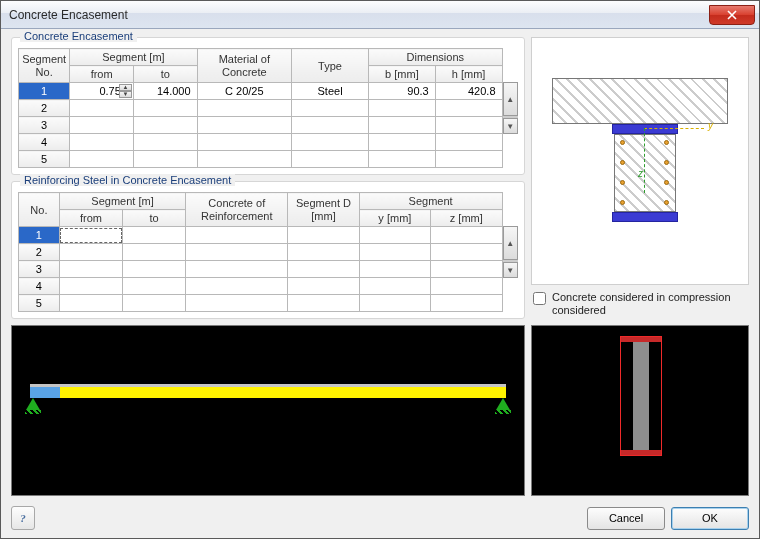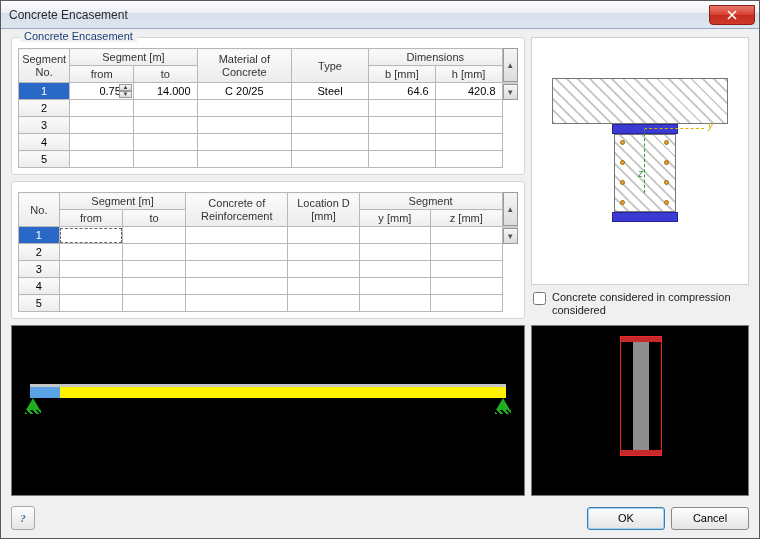--- a/index.html
+++ b/index.html
@@ -124,21 +124,21 @@
   }
   .scroll-btn {
     background: linear-gradient(#f6f6f6,#dcdcdc);
     border:1px solid #9a9a9a;
     font-size: 8px;
     color:#555;
     display:flex;align-items:center;justify-content:center;
   }
   .table-wrap {
     display:flex;
-    align-items:flex-start;
+    align-items:center;
   }
   .vscroll {
     width:16px;
     display:flex;
     flex-direction:column;
     margin-left:0;
   }
   .vscroll .track { flex:1; background:#efefef; border:1px solid #cdcdcd; }
   .top-right-panel {
     grid-row: 1 / span 2;
@@ -320,21 +320,21 @@
             <td class="num spinner-cell">
               <span>0.750</span>
               <span class="spin-arrows">
                     <div>▲</div>
                     <div>▼</div>
                   </span>
             </td>
             <td class="num">14.000</td>
             <td>C 20/25</td>
             <td>Steel</td>
-            <td class="num">64.6</td>
+            <td class="num">90.3</td>
             <td class="num">420.8</td>
           </tr>
           <tr>
             <td class="rowhdr">2</td>
             <td></td>
                 <td></td>
                 <td></td>
                 <td></td>
                 <td></td>
                 <td></td>
@@ -370,38 +370,39 @@
           </table>
         <div class="vscroll">
           <div class="scroll-btn" style="height:34px">▲</div>
           <div class="track"></div>
           <div class="scroll-btn" style="height:16px">▼</div>
         </div>
       </div>
     </div>
 
     <div class="groupbox" style="grid-row:2">
+      <div class="legend">Reinforcing Steel in Concrete Encasement</div>
       <div class="table-wrap">
         <table class="table">
           <colgroup>
             <col style="width:40px">
               <col style="width:62px">
               <col style="width:62px">
             <col style="width:100px">
               <col style="width:70px">
               <col style="width:70px">
               <col style="width:70px">
           </colgroup>
           <tbody>
               <tr>
             <th rowspan="2">No.</th>
             <th colspan="2">Segment [m]</th>
             <th rowspan="2" style="white-space:normal;line-height:1.1">Concrete of
 Reinforcement</th>
-            <th rowspan="2" style="white-space:normal;line-height:1.1">Location
+            <th rowspan="2" style="white-space:normal;line-height:1.1">Segment
 D [mm]</th>
             <th colspan="2">Segment</th>
           </tr>
           <tr>
             <th>from</th>
             <th>to</th>
             <th>y [mm]</th>
             <th>z [mm]</th>
           </tr>
           <tr>
@@ -500,18 +501,18 @@
       <div class="xsec-web" style="left:101px;width:16px;top:16px;height:108px"></div>
       <div class="xsec-flange" style="left:88px;width:42px;top:124px;height:6px"></div>
       <div style="position:absolute;left:88px;width:42px;top:10px;height:120px;border:1px solid #ef2a2a"></div>
     </div>
 
     <div class="footer">
       <div class="help-btn">
         <span>?</span>
       </div>
       <div class="footer-spacer"></div>
+      <button class="btn">Cancel</button>
       <button class="btn default">OK</button>
-      <button class="btn">Cancel</button>
     </div>
 
   </div>
 </div>
 
 </body></html>

